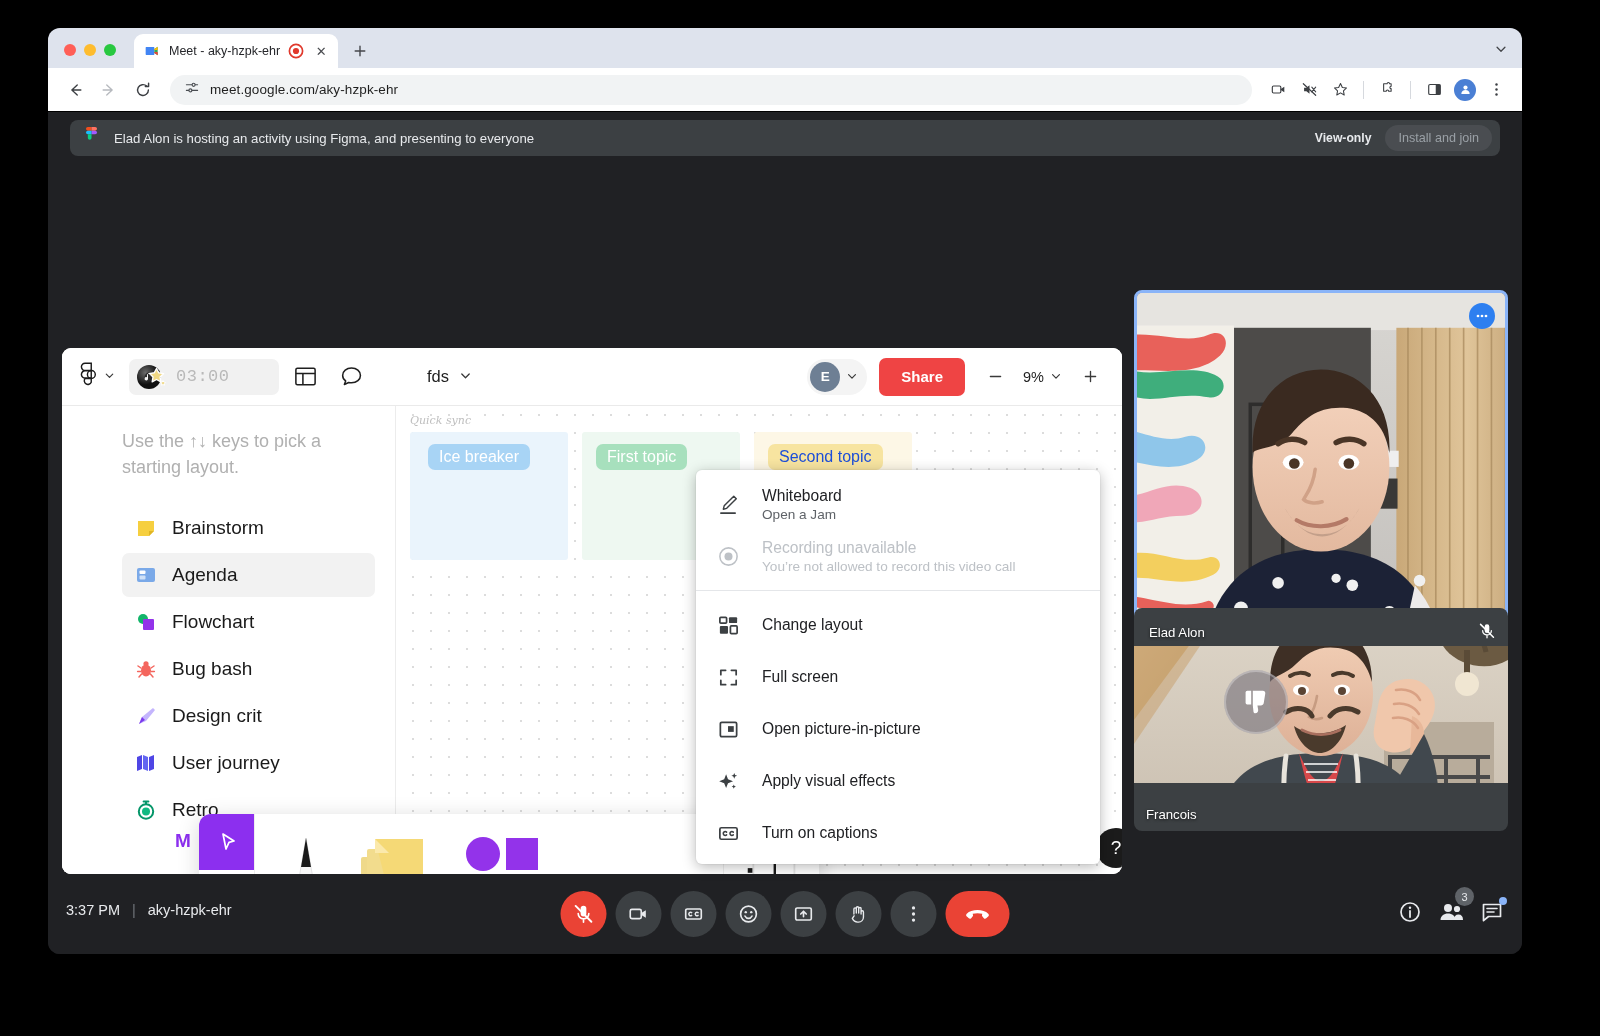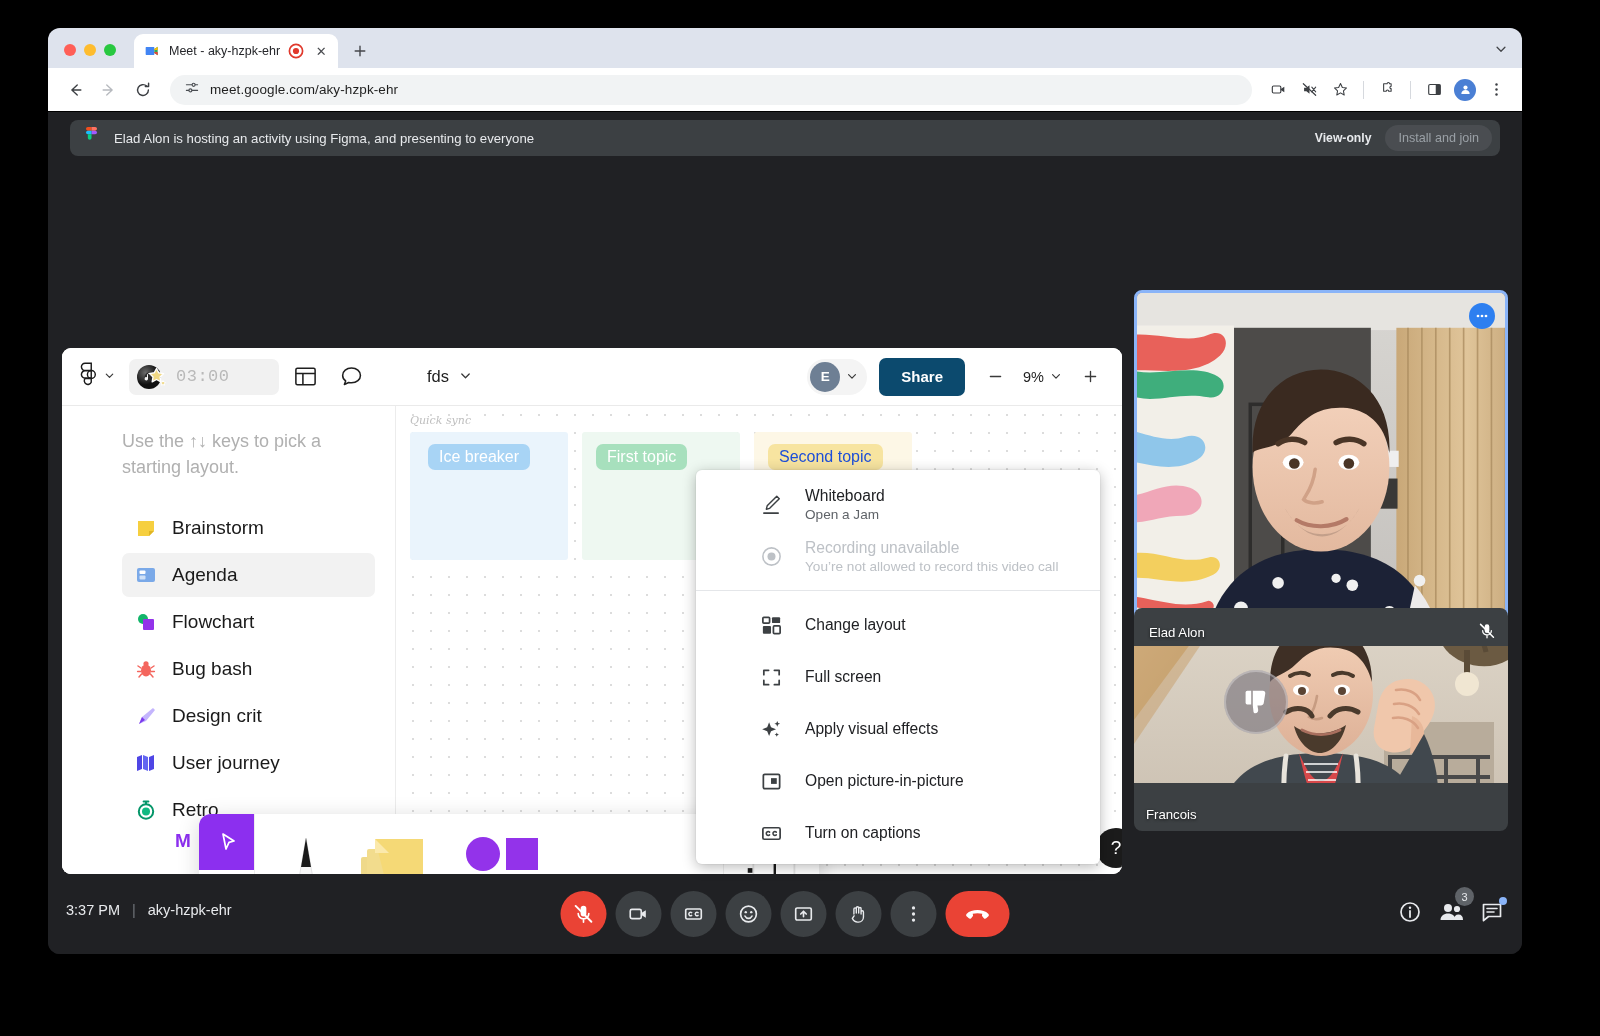--- a/index.html
+++ b/index.html
@@ -191,21 +191,21 @@
   }
   .fig-ava {
     width: 30px; height: 30px; border-radius: 50%;
     background: #6e7f94; color: #fff;
     display: flex; align-items: center; justify-content: center;
     font-size: 13.5px; font-weight: 600;
   }
   .share-btn {
     height: 38px; padding: 0 22px;
     border-radius: 7px;
-    background: #0c4a6e;
+    background: #ef4444;
     color: #fff; font-size: 15px; font-weight: 600;
     display: flex; align-items: center;
   }
   .zoom-ctl {
     display: flex; align-items: center;
     height: 38px; border-radius: 7px;
     background: #fff;
   }
   .zoom-btn {
     width: 36px; height: 36px;
@@ -318,21 +318,20 @@
     box-shadow: 0 3px 14px rgba(0,0,0,0.28), 0 0 0 1px rgba(0,0,0,0.03);
     padding: 8px 0 0 0;
     overflow: hidden;
     height: 394px;
   }
   .ctx-item {
     display: flex; align-items: center;
     min-height: 52px;
     padding: 6px 16px 6px 20px;
     gap: 22px;
-    margin-left: 43px;
   }
   .ctx-ico {
     width: 24px; height: 24px; flex: 0 0 auto;
     display: flex; align-items: center; justify-content: center;
     color: #3c4043;
   }
   .ctx-lines { display: flex; flex-direction: column; }
   .ctx-title { font-size: 15.6px; color: #202124; }
   .ctx-sub { font-size: 13.6px; color: #5f6368; margin-top: 2px; }
   .ctx-item.disabled .ctx-title,
@@ -848,39 +847,39 @@
           </svg>
         </span>
         <span class="ctx-lines">
           <span class="ctx-title">Full screen</span>
         </span>
       </div>
 
       <div class="ctx-item">
         <span class="ctx-ico">
           <svg viewBox="0 0 24 24" width="23" height="23">
+            <rect x="3.5" y="4.5" width="17" height="15" rx="1.4" fill="none" stroke="currentColor" stroke-width="1.8"></rect>
+            <rect x="11.5" y="8.5" width="6" height="6" fill="currentColor"></rect>
+          </svg>
+        </span>
+        <span class="ctx-lines">
+          <span class="ctx-title">Open picture-in-picture</span>
+        </span>
+      </div>
+
+      <div class="ctx-item">
+        <span class="ctx-ico">
+          <svg viewBox="0 0 24 24" width="23" height="23">
             <path d="M9.5 4.5l2 5.2 5.2 2-5.2 2-2 5.2-2-5.2-5.2-2 5.2-2z" fill="currentColor"></path>
             <path d="M18 3l.9 2.1 2.1.9-2.1.9-.9 2.1-.9-2.1-2.1-.9 2.1-.9z" fill="currentColor"></path>
             <path d="M17.5 15l.7 1.6 1.6.7-1.6.7-.7 1.6-.7-1.6-1.6-.7 1.6-.7z" fill="currentColor"></path>
           </svg>
         </span>
         <span class="ctx-lines">
           <span class="ctx-title">Apply visual effects</span>
-        </span>
-      </div>
-
-      <div class="ctx-item">
-        <span class="ctx-ico">
-          <svg viewBox="0 0 24 24" width="23" height="23">
-            <rect x="3.5" y="4.5" width="17" height="15" rx="1.4" fill="none" stroke="currentColor" stroke-width="1.8"></rect>
-            <rect x="11.5" y="8.5" width="6" height="6" fill="currentColor"></rect>
-          </svg>
-        </span>
-        <span class="ctx-lines">
-          <span class="ctx-title">Open picture-in-picture</span>
         </span>
       </div>
 
       <div class="ctx-item">
         <span class="ctx-ico">
           <svg viewBox="0 0 24 24" width="23" height="23">
             <rect x="3" y="6" width="18" height="12" rx="1.6" fill="none" stroke="currentColor" stroke-width="1.8"></rect>
             <path d="M10 10.6a2 2 0 100 2.8M17 10.6a2 2 0 100 2.8" fill="none" stroke="currentColor" stroke-width="1.6" stroke-linecap="round"></path>
           </svg>
         </span>

